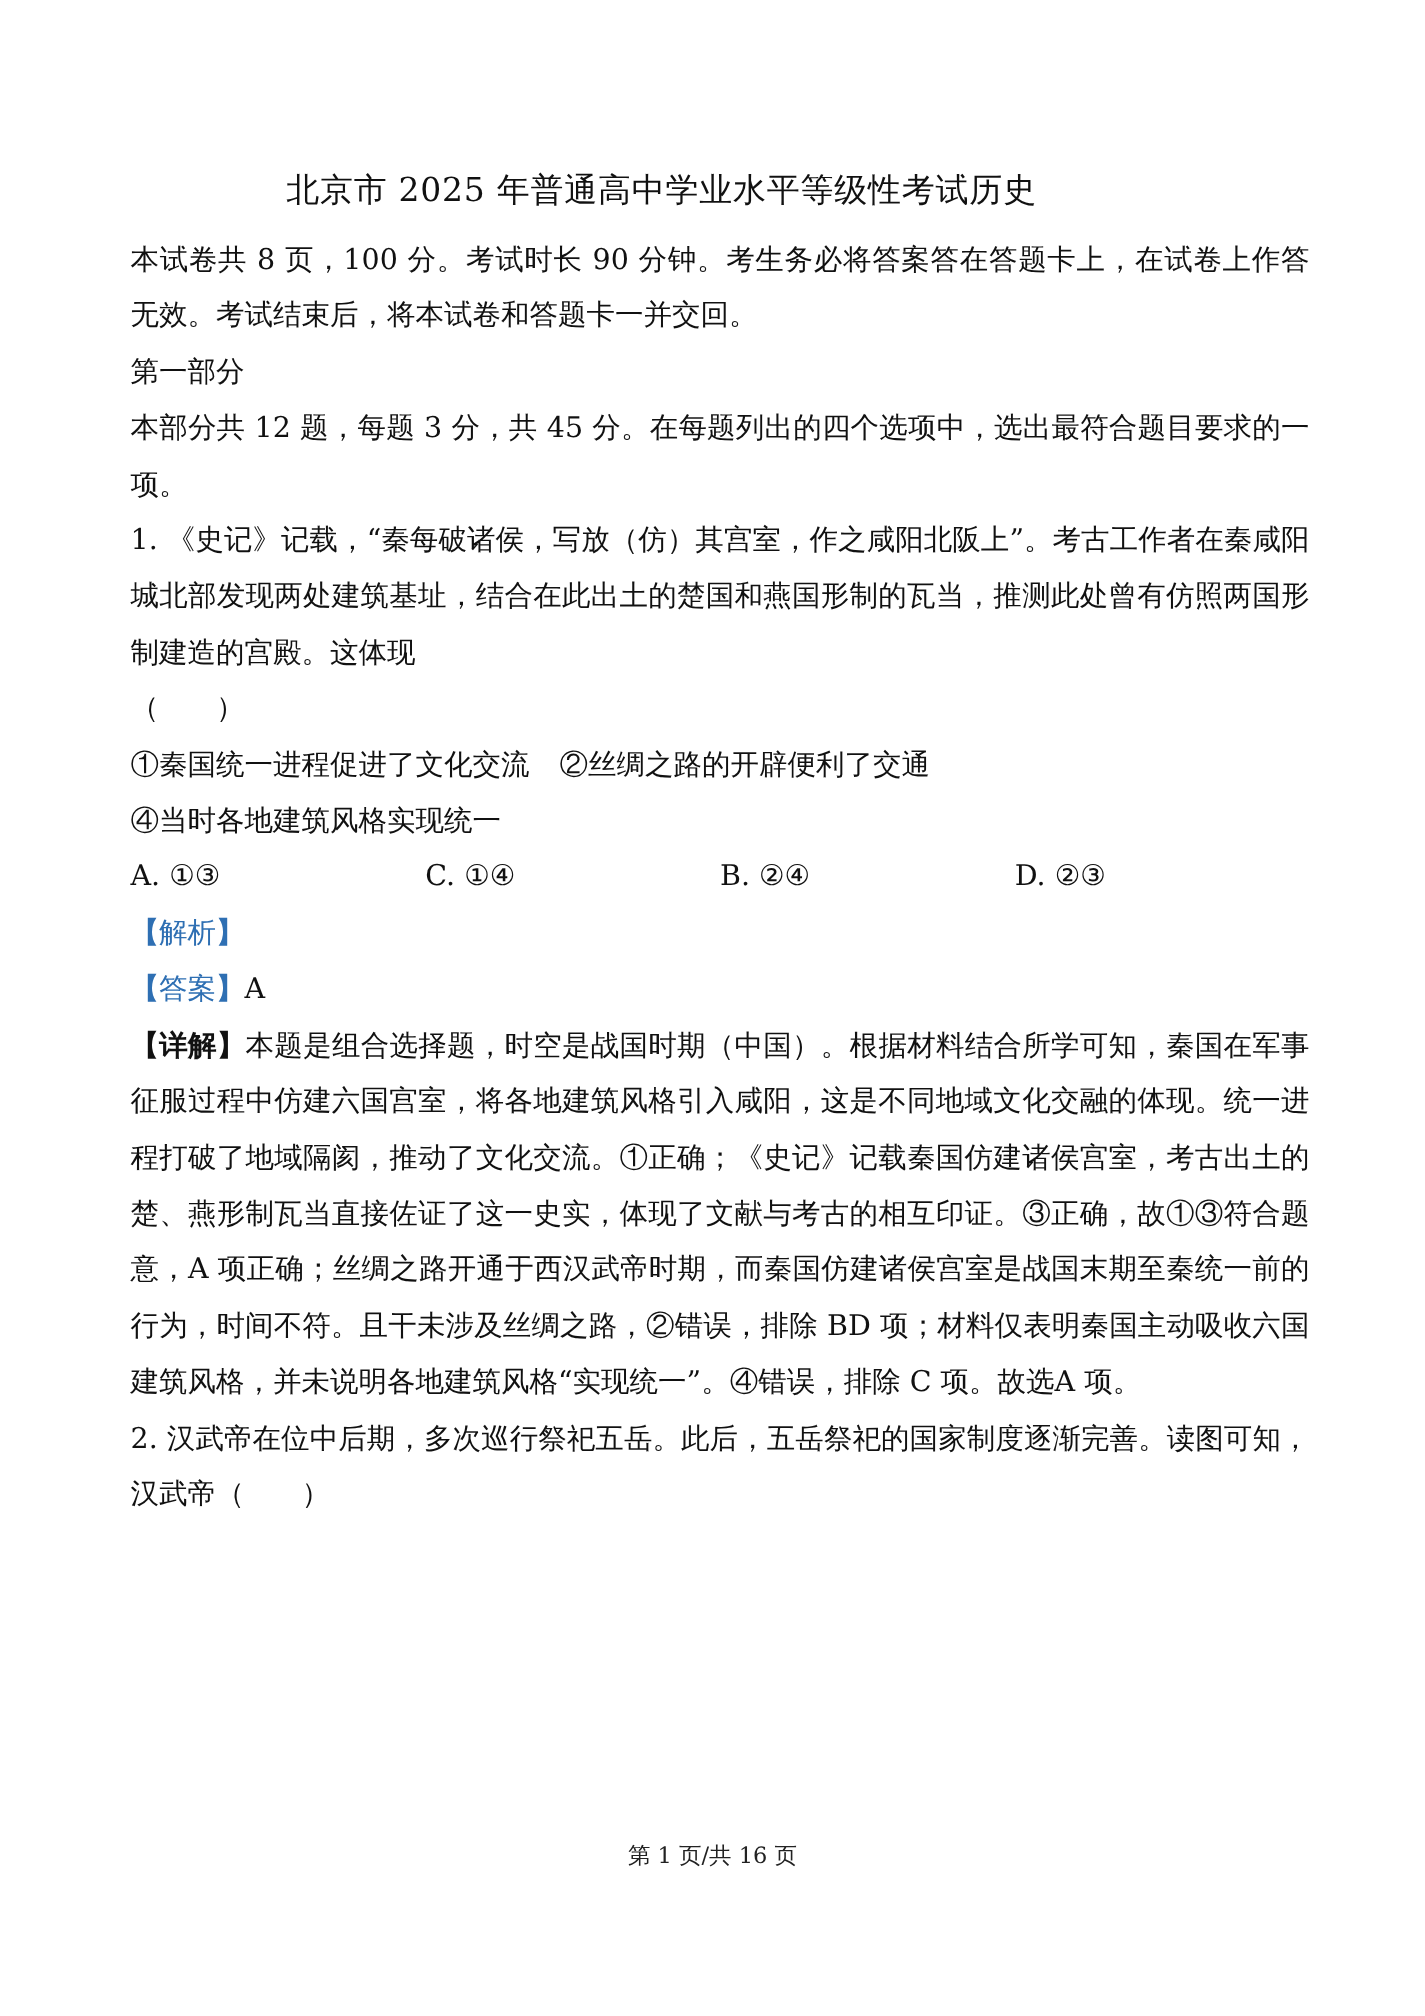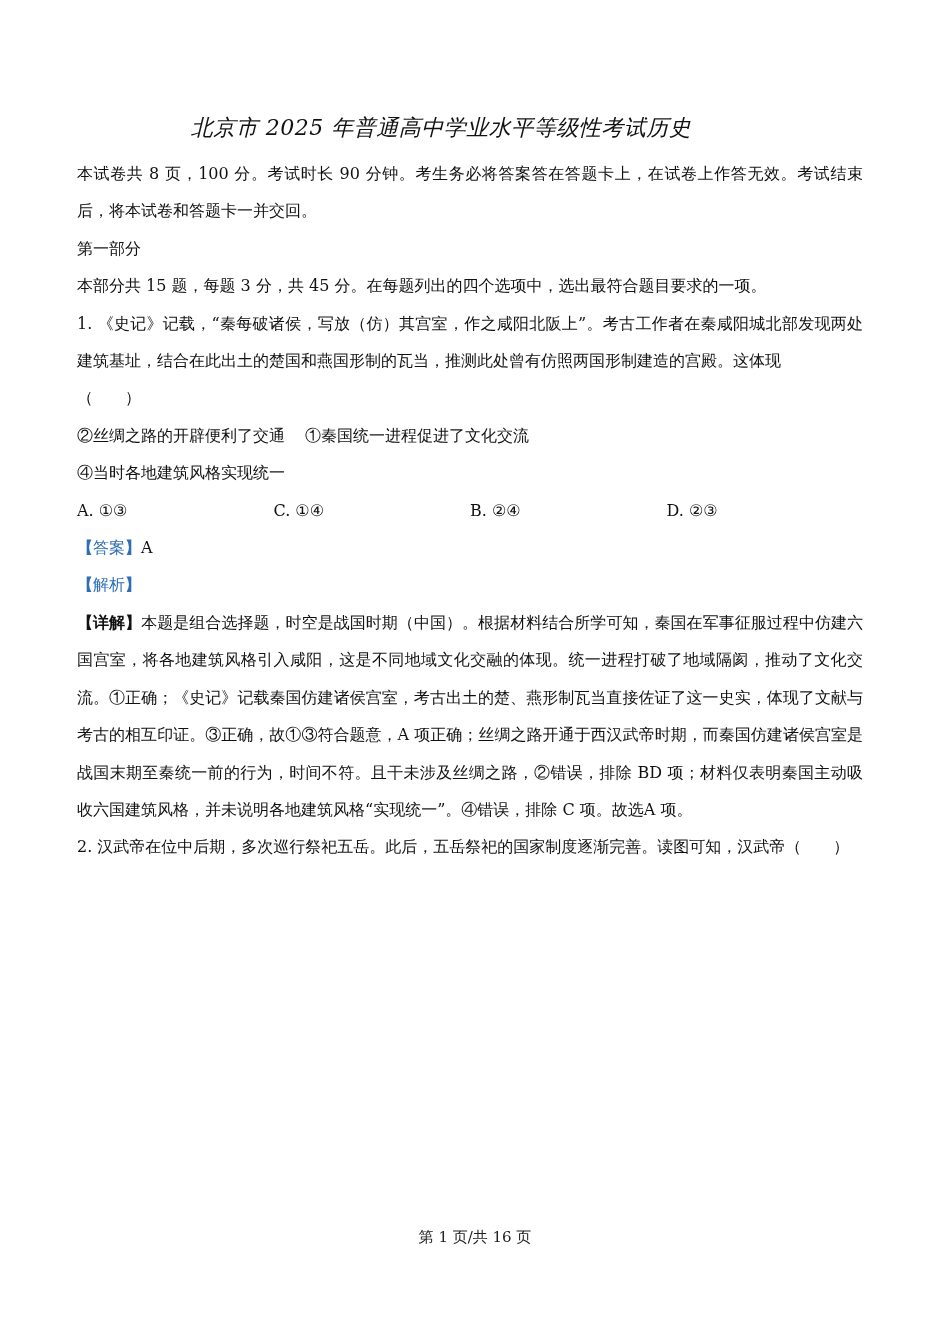--- a/index.html
+++ b/index.html
@@ -23,28 +23,27 @@
     }
     .title {
       position: absolute;
       top: 113px;
       left: 0;
       width: 882px;
       text-align: center;
       font-size: 22px;
       line-height: 30px;
       letter-spacing: 0.5px;
-      font-style: italic;
     }
     .content {
       position: absolute;
-      left: 77px;
+      left: 87px;
       top: 155px;
       width: 786px;
-      font-size: 16px;
+      font-size: 19px;
       line-height: 37.4px;
     }
     .content p {
       margin: 0;
     }
     .justify {
       text-align: justify;
       text-align-last: left;
     }
     .center {
@@ -93,43 +92,43 @@
 <div class="page">
 
   <div class="title">北京市 2025 年普通高中学业水平等级性考试历史</div>
 
   <div class="content">
 
     <p class="justify">本试卷共 8 页，100 分。考试时长 90 分钟。考生务必将答案答在答题卡上，在试卷上作答无效。考试结束后，将本试卷和答题卡一并交回。</p>
 
     <p class="center">第一部分</p>
 
-    <p class="justify">本部分共 15 题，每题 3 分，共 45 分。在每题列出的四个选项中，选出最符合题目要求的一项。</p>
+    <p class="justify">本部分共 12 题，每题 3 分，共 45 分。在每题列出的四个选项中，选出最符合题目要求的一项。</p>
 
     <div>
       <p class="justify"><span>1. 《史记》记载，“秦每破诸侯，写放（仿）其宫室，作之咸阳北阪上”。考古工作者在秦咸阳城北部发现两处建筑基址，结合在此出土的楚国和燕国形制的瓦当，推测此处曾有仿照两国形制建造的宫殿。这体现</span><span style="display:block;">（　　）</span></p>
 
       <div class="stmt-row">
+        <span class="stmt">①秦国统一进程促进了文化交流</span>
         <span class="stmt">②丝绸之路的开辟便利了交通</span>
-        <span class="stmt">①秦国统一进程促进了文化交流</span>
       </div>
       <div class="stmt-row">
         <span class="stmt">④当时各地建筑风格实现统一</span>
       </div>
 
       <div class="options-row">
         <span class="opt">A. ①③</span>
         <span class="opt">C. ①④</span>
         <span class="opt">B. ②④</span>
         <span class="opt">D. ②③</span>
       </div>
 
+      <p><span class="bracket-blue">【</span><span class="label-blue">解析</span><span class="bracket-blue">】</span></p>
+
       <p><span class="bracket-blue">【</span><span class="label-blue">答案</span><span class="bracket-blue">】</span><span>A</span></p>
-
-      <p><span class="bracket-blue">【</span><span class="label-blue">解析</span><span class="bracket-blue">】</span></p>
 
       <p class="justify"><span class="label-bold">【</span><span class="label-bold">详解</span><span class="label-bold">】</span><span>本题是组合选择题，时空是战国时期（中国）。根据材料结合所学可知，秦国在军事征服过程中仿建六国宫室，将各地建筑风格引入咸阳，这是不同地域文化交融的体现。统一进程打破了地域隔阂，推动了文化交流。①正确；《史记》记载秦国仿建诸侯宫室，考古出土的楚、燕形制瓦当直接佐证了这一史实，体现了文献与考古的相互印证。③正确，故①③符合题意，A 项正确；丝绸之路开通于西汉武帝时期，而秦国仿建诸侯宫室是战国末期至秦统一前的行为，时间不符。且干未涉及丝绸之路，②错误，排除 BD 项；材料仅表明秦国主动吸收六国建筑风格，并未说明各地建筑风格“实现统一”。④错误，排除 C 项。故选A 项。</span></p>
     </div>
 
     <div>
       <p class="justify">2. 汉武帝在位中后期，多次巡行祭祀五岳。此后，五岳祭祀的国家制度逐渐完善。读图可知，汉武帝（　　）</p>
     </div>
 
   </div>
 

